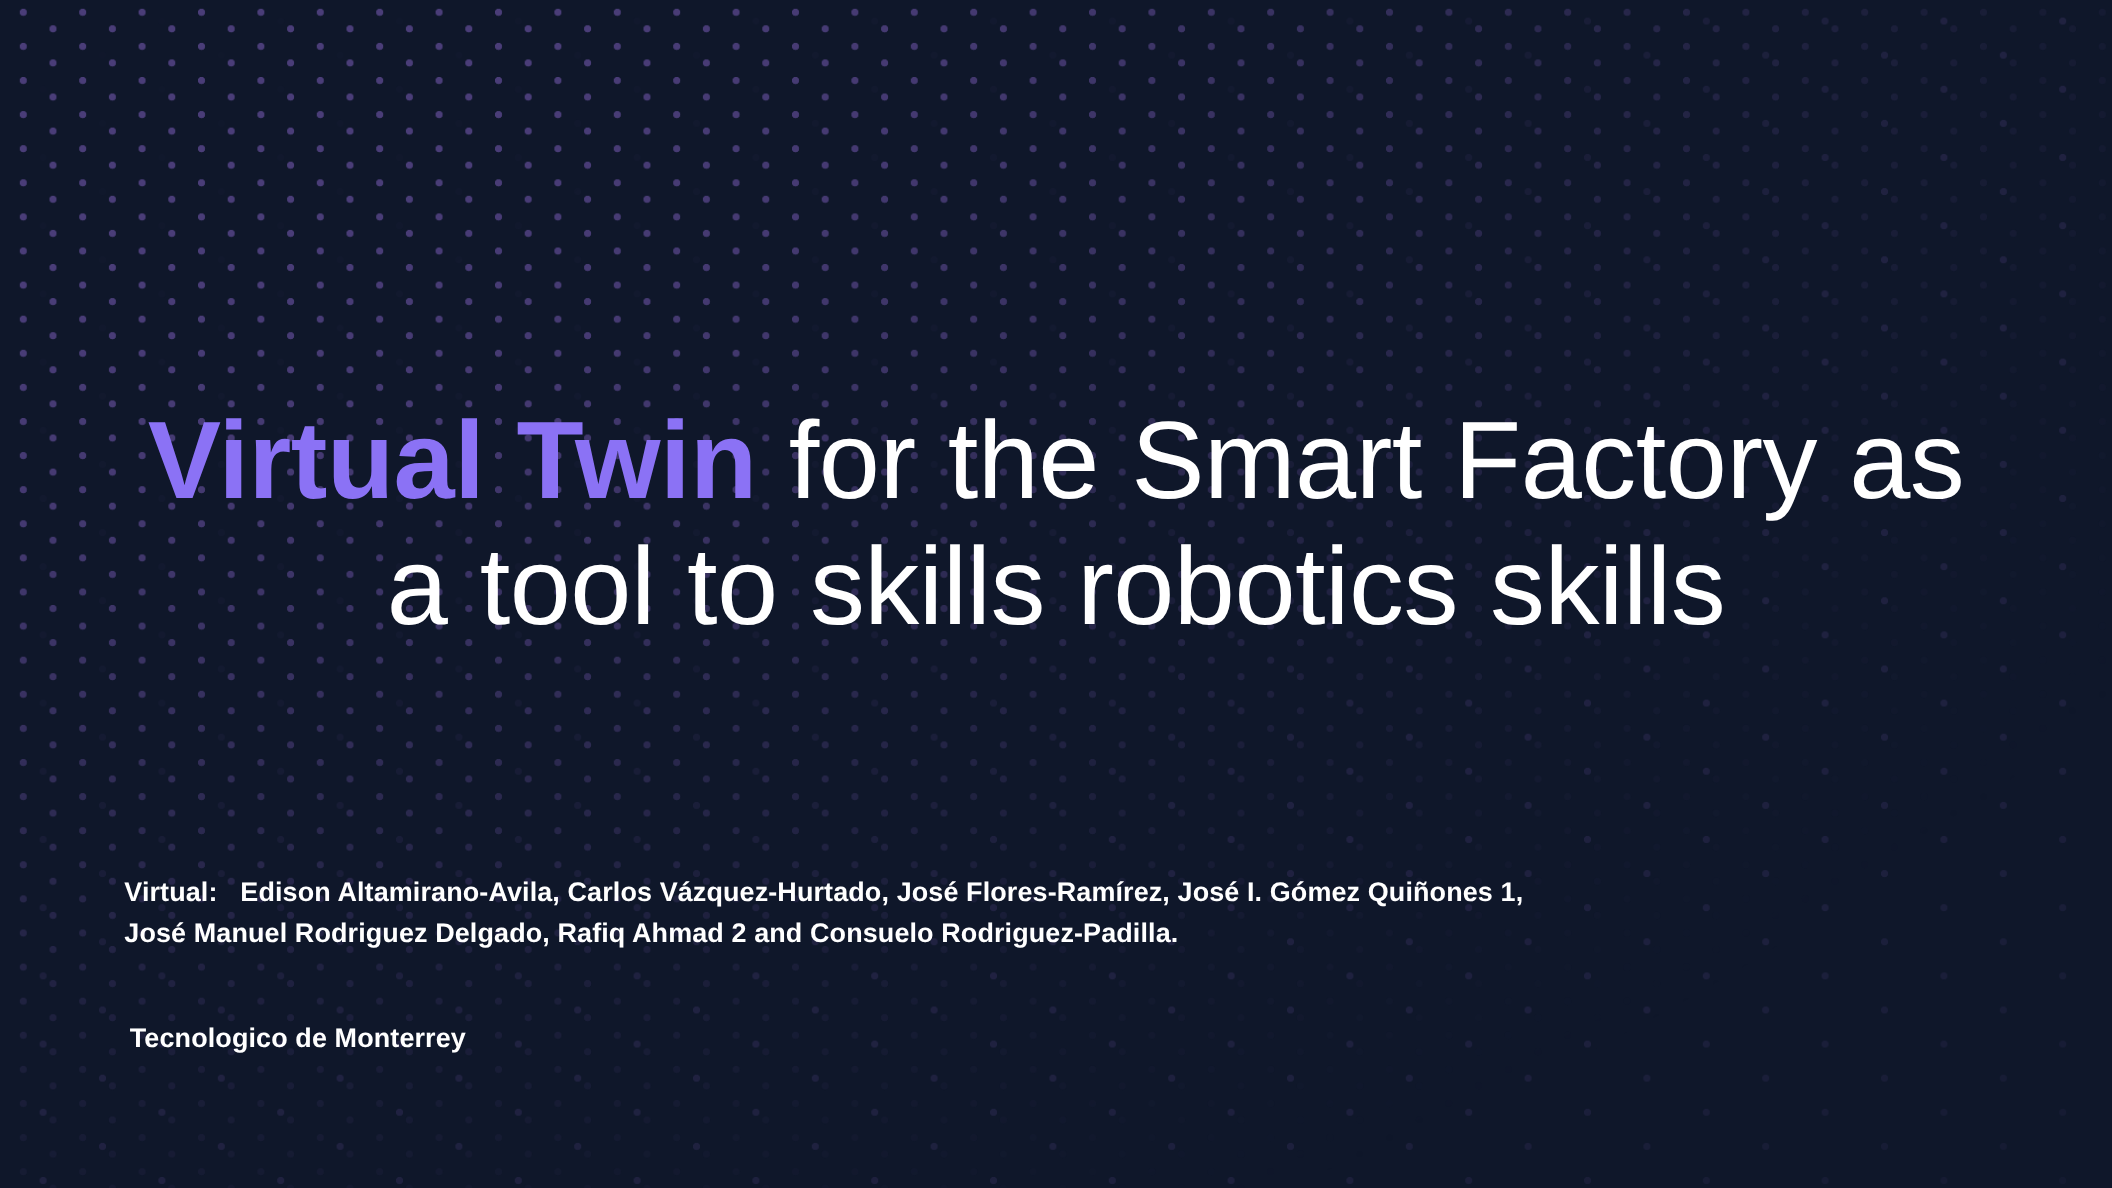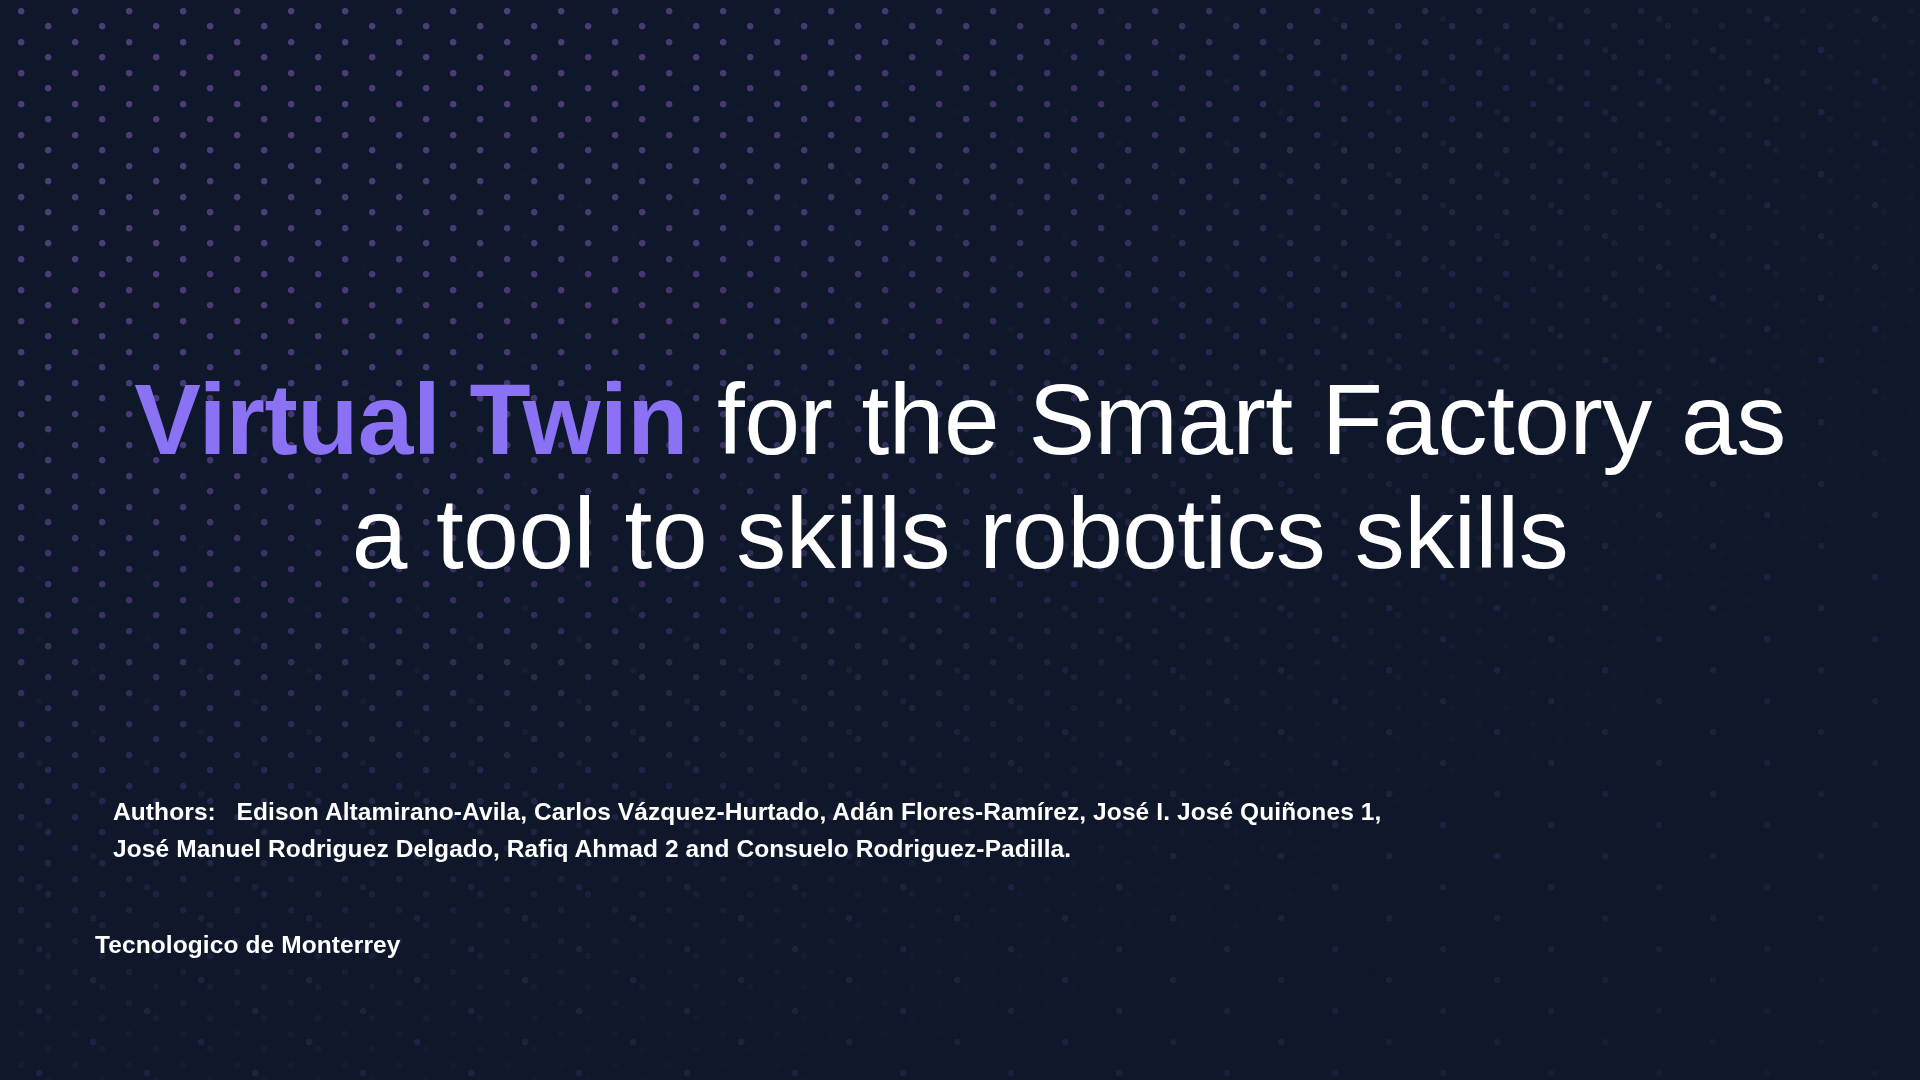--- a/index.html
+++ b/index.html
@@ -138,21 +138,21 @@
     line-height: 1.52;
     font-weight: 700;
     color: #FFFFFF;
     letter-spacing: 0.1px;
     white-space: pre;
   }
 
   
   .affiliation-block {
     position: absolute;
-    left: 95px;
+    left: 118px;
     top: 928px;
   }
 
   .affiliation-line {
     font-family: "Liberation Sans", "DejaVu Sans", sans-serif;
     font-size: 24.5px;
     line-height: 1.4;
     font-weight: 700;
     color: #FFFFFF;
     letter-spacing: 0.1px;
@@ -168,21 +168,21 @@
     <div class="dot-layer sparse"></div>
   </div>
 
   <div class="content">
 
     <div class="title-block">
       <h1 class="slide-title"><span class="title-accent">Virtual Twin</span><span> for the Smart Factory as</span><br><span>a tool to skills robotics skills</span><br></h1>
     </div>
 
     <div class="authors-block">
-      <div class="authors-line"><span>Authors:</span><span>&nbsp;&nbsp;&nbsp;</span><span>Edison Altamirano-Avila, Carlos Vázquez-Hurtado, Adán Flores-Ramírez, José I. José Quiñones 1,</span></div>
+      <div class="authors-line"><span>Virtual:</span><span>&nbsp;&nbsp;&nbsp;</span><span>Edison Altamirano-Avila, Carlos Vázquez-Hurtado, José Flores-Ramírez, José I. Gómez Quiñones 1,</span></div>
       <div class="authors-line">José Manuel Rodriguez Delgado, Rafiq Ahmad 2 and Consuelo Rodriguez-Padilla.</div>
     </div>
 
     <div class="affiliation-block">
       <div class="affiliation-line">Tecnologico de Monterrey</div>
     </div>
 
   </div>
 </div>
 

